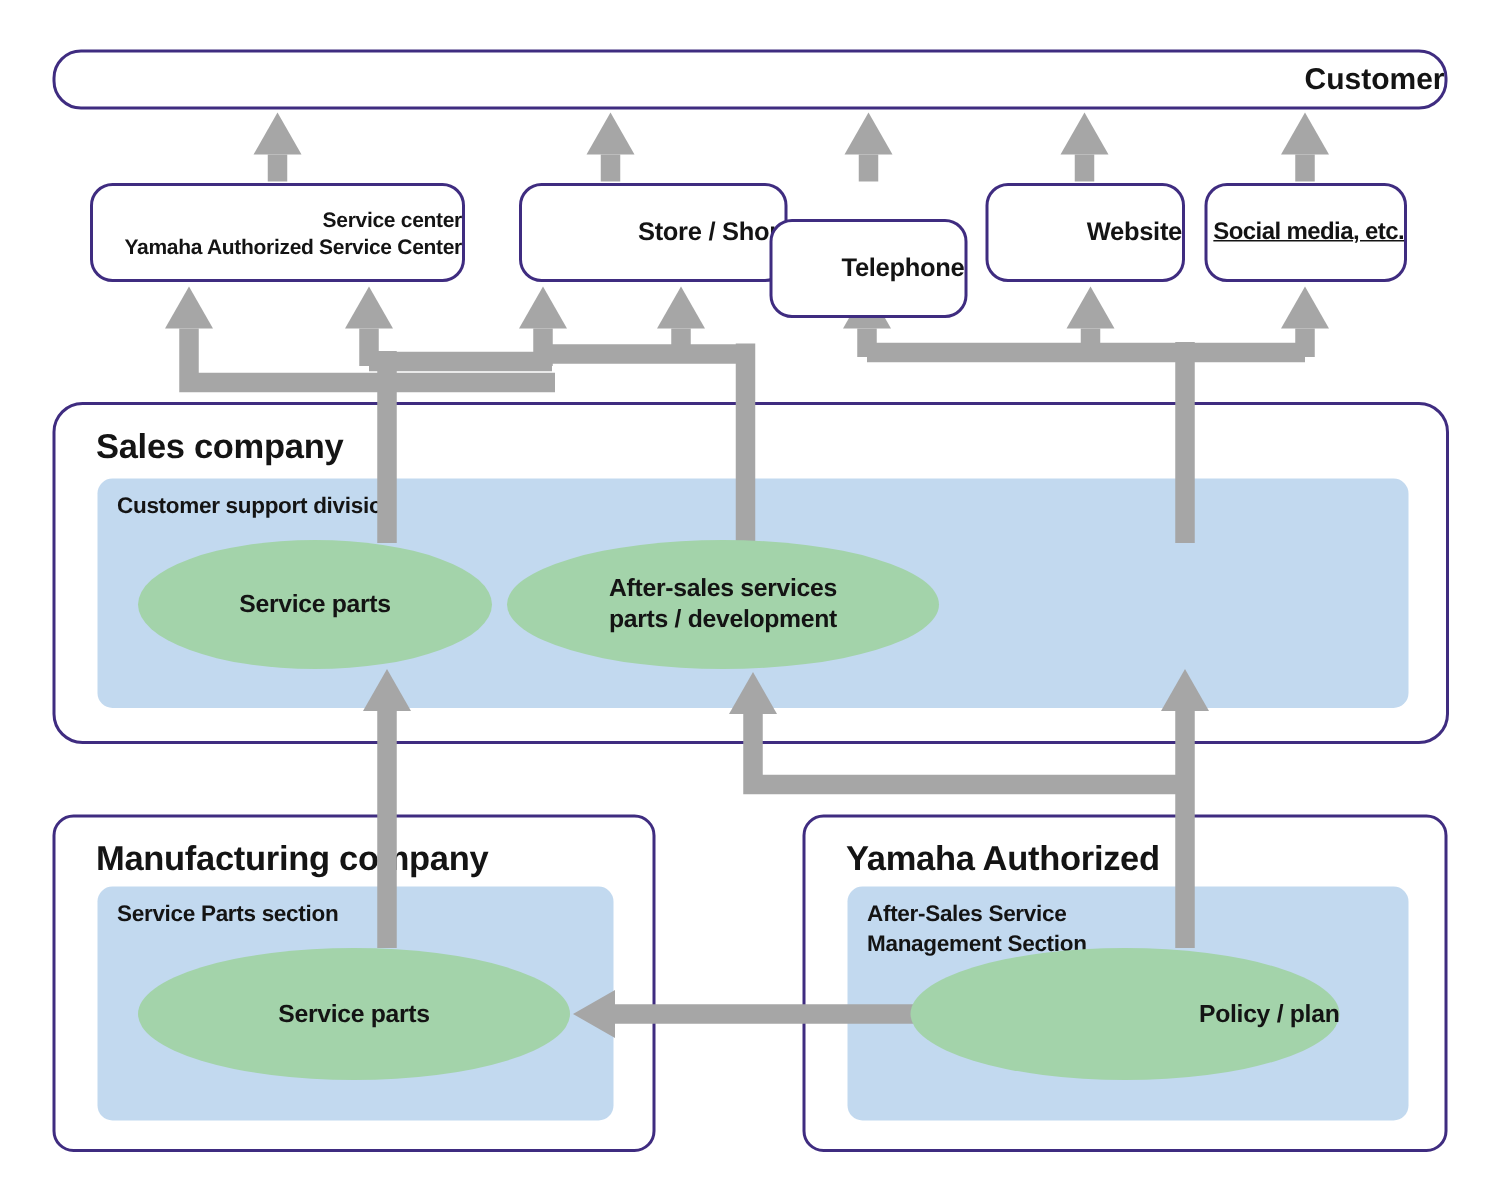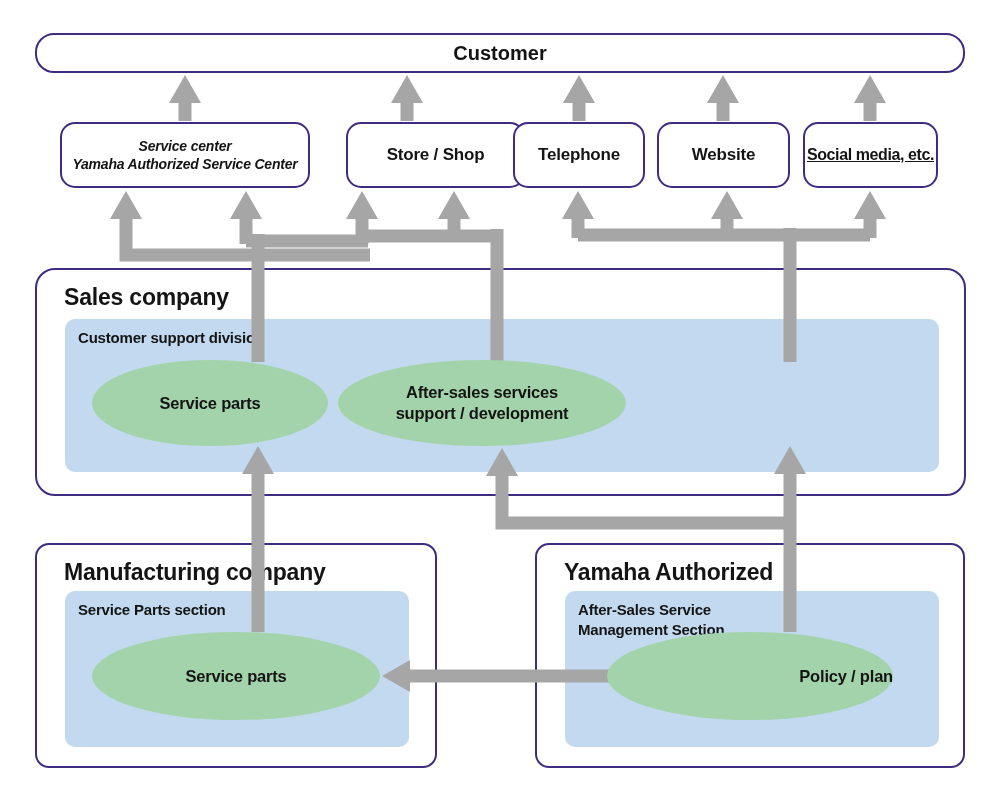--- a/index.html
+++ b/index.html
@@ -36,28 +36,28 @@
     text-align:center;font-size:16.5px;font-weight:600;line-height:21px;
     letter-spacing:-0.2px;z-index:3;}
   #el-serviceparts-sales{left:92px;top:360px;width:236px;height:86px;}
   #el-aftersales{left:338px;top:360px;width:288px;height:86px;}
   #el-support{left:672px;top:360px;width:236px;height:86px;}
   #el-serviceparts-mfg{left:92px;top:632px;width:288px;height:88px;}
   #el-policy{left:607px;top:632px;width:286px;height:88px;align-items:flex-end;}
   
   .whitebox{position:absolute;background:#fff;border:2.5px solid var(--purple);
     box-sizing:border-box;z-index:3;display:flex;flex-direction:column;
-    align-items:center;justify-content:center;text-align:center;}
+    align-items:flex-end;justify-content:center;text-align:center;}
   #box-customer{left:35px;top:33px;width:930px;height:40px;border-radius:19px;
     font-weight:bold;font-size:20px;}
   .channel{top:122px;height:66px;border-radius:15px;font-weight:bold;
     font-size:17px;line-height:18px;letter-spacing:-0.2px;}
-  #ch-servicecenter{left:60px;width:250px;font-size:14px;font-weight:600;font-style:italic;}
+  #ch-servicecenter{left:60px;width:250px;font-size:14px;font-weight:600;}
   #ch-storeshop{left:318px;width:179px;margin-left:28px;}
-  #ch-telephone{left:513px;width:132px;}
+  #ch-telephone{left:513px;width:132px;margin-top:24px;}
   #ch-website{left:657px;width:133px;}
   #ch-socialmedia{left:803px;width:135px;font-size:16px;letter-spacing:-0.4px;text-decoration:underline;}
 </style>
 </head>
 <body>
 
 <div class="canvas">
 
   <div class="group" id="grp-sales">
     <div class="group-label">Sales company</div>
@@ -122,21 +122,21 @@
       <polygon points="518,476 486,476 502,448" fill="#a6a6a6"></polygon>
       <polyline points="618,676 410,676" fill="none" stroke="#a6a6a6" stroke-width="13" stroke-linejoin="miter"></polyline>
       <polygon points="410,660 410,692 382,676" fill="#a6a6a6"></polygon>
     </svg>
 
   <div class="ellipse" id="el-serviceparts-sales">
     <div>Service parts</div>
   </div>
   <div class="ellipse" id="el-aftersales">
     <div>After-sales services</div>
-    <div>support / development</div>
+    <div>parts / development</div>
   </div>
   <div class="ellipse" id="el-serviceparts-mfg">
     <div>Service parts</div>
   </div>
   <div class="ellipse" id="el-policy">
     <div>Policy / plan</div>
   </div>
 
   <div class="whitebox" id="box-customer">
     <div>Customer</div>

